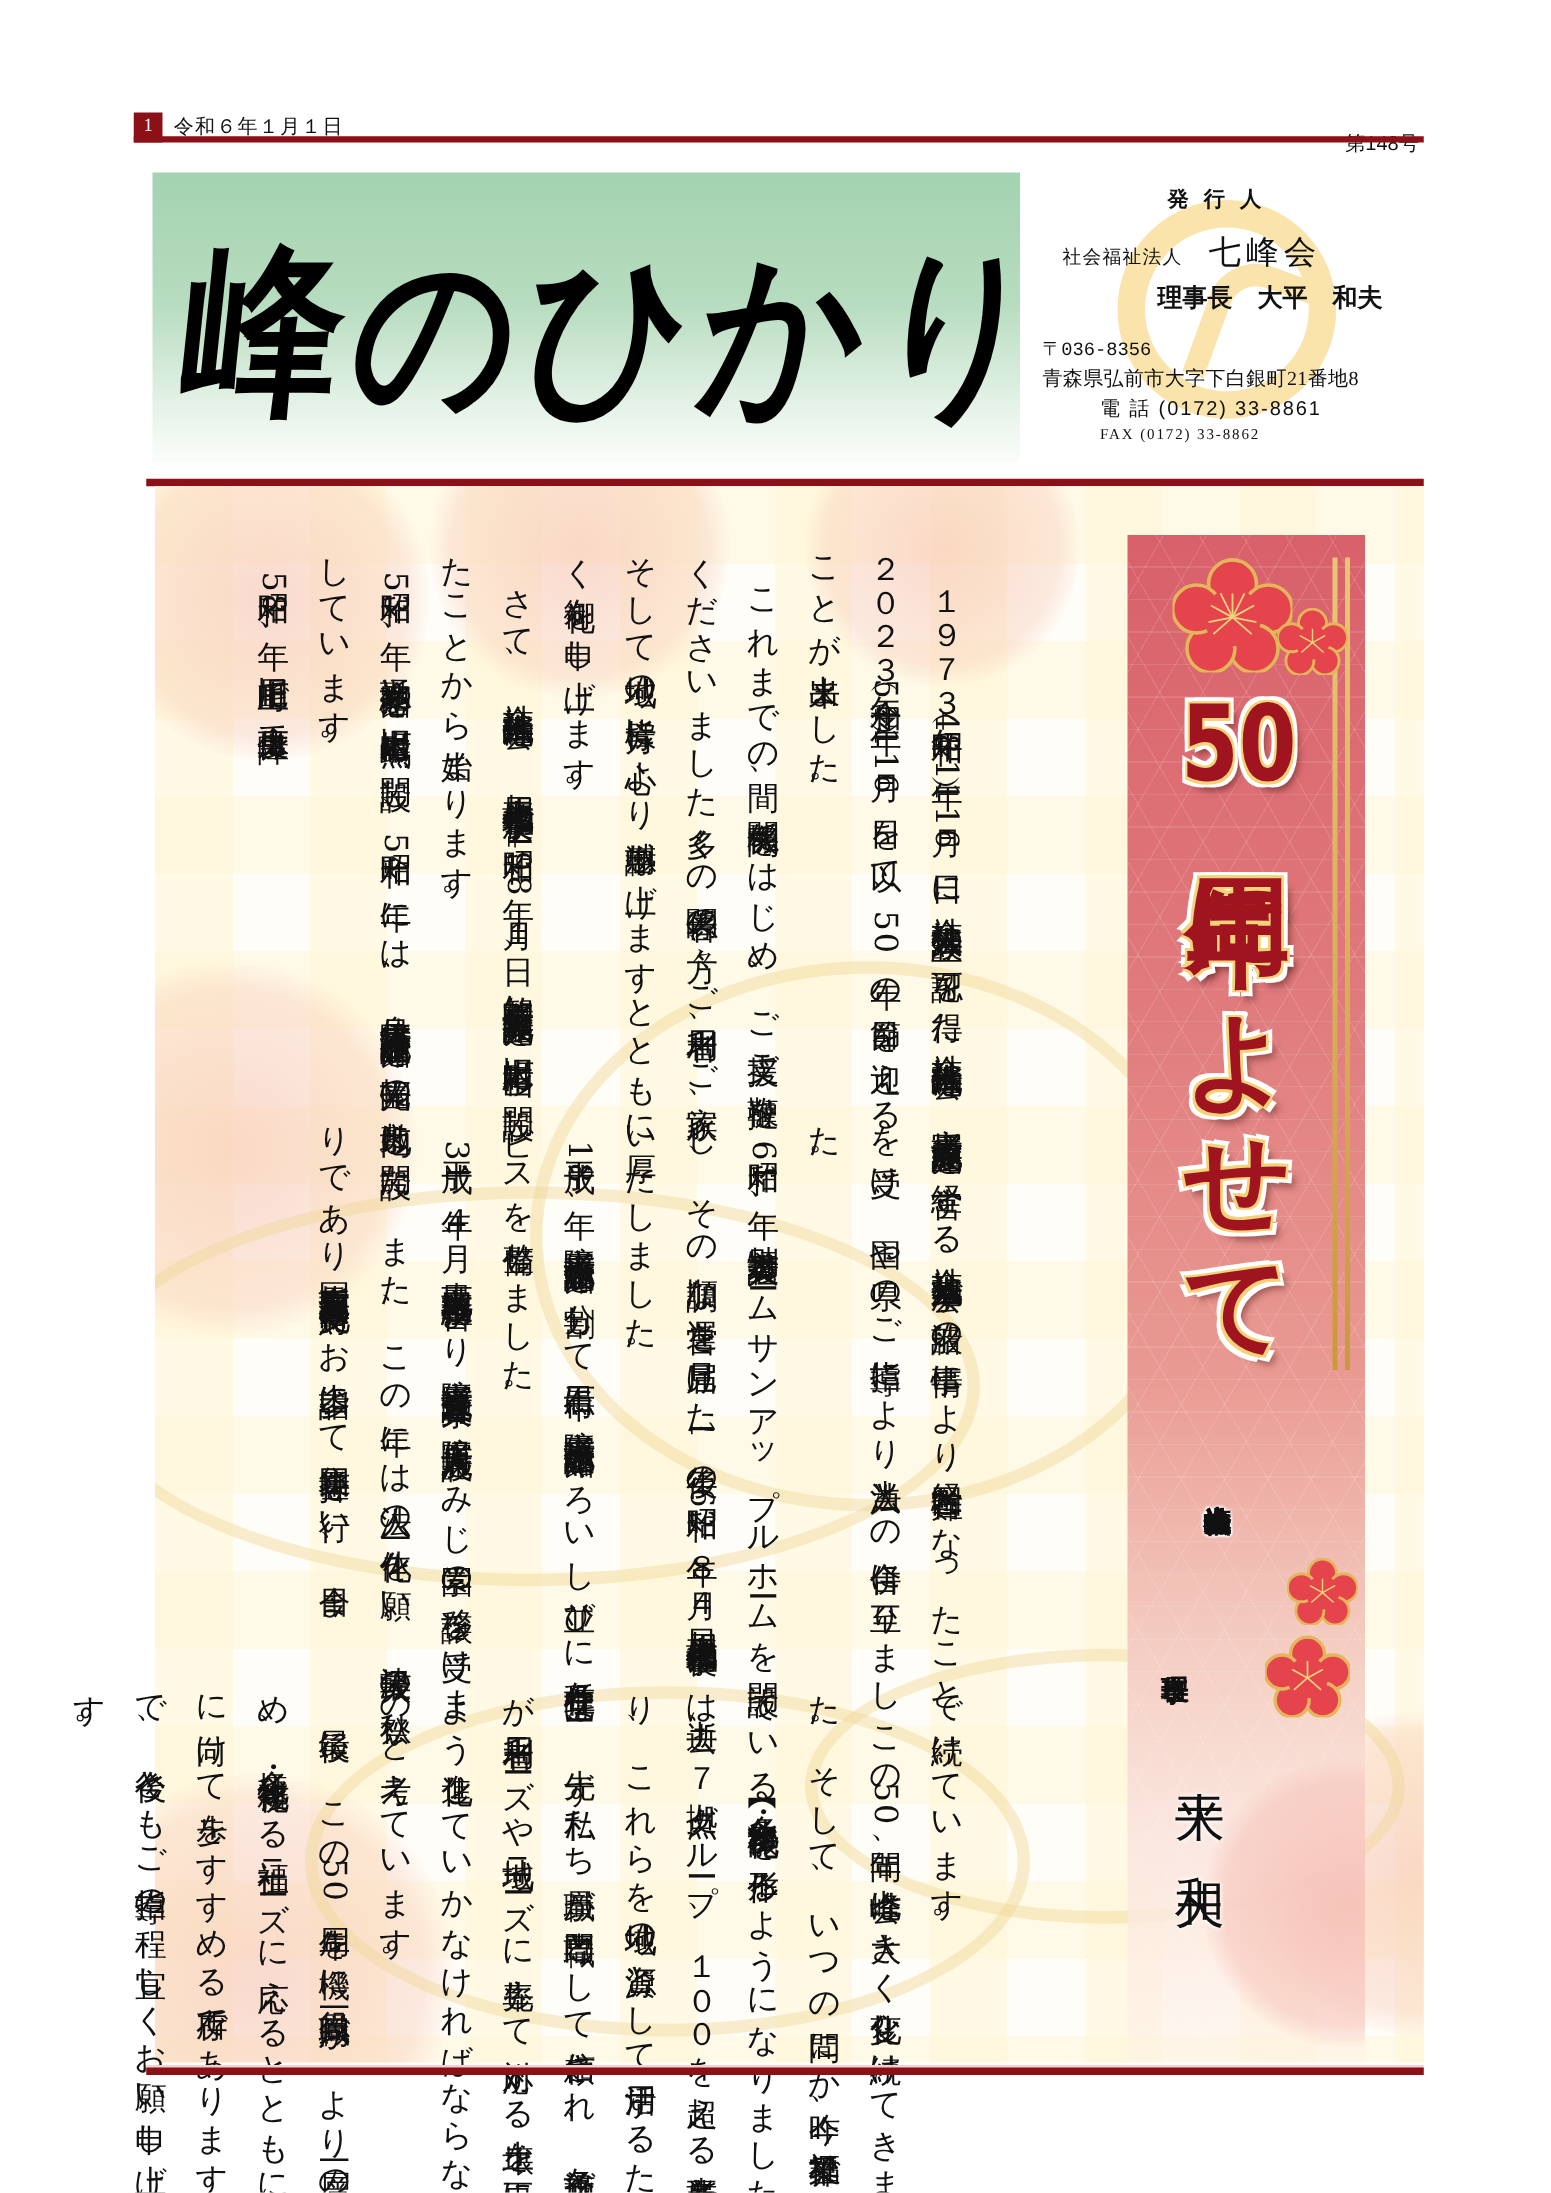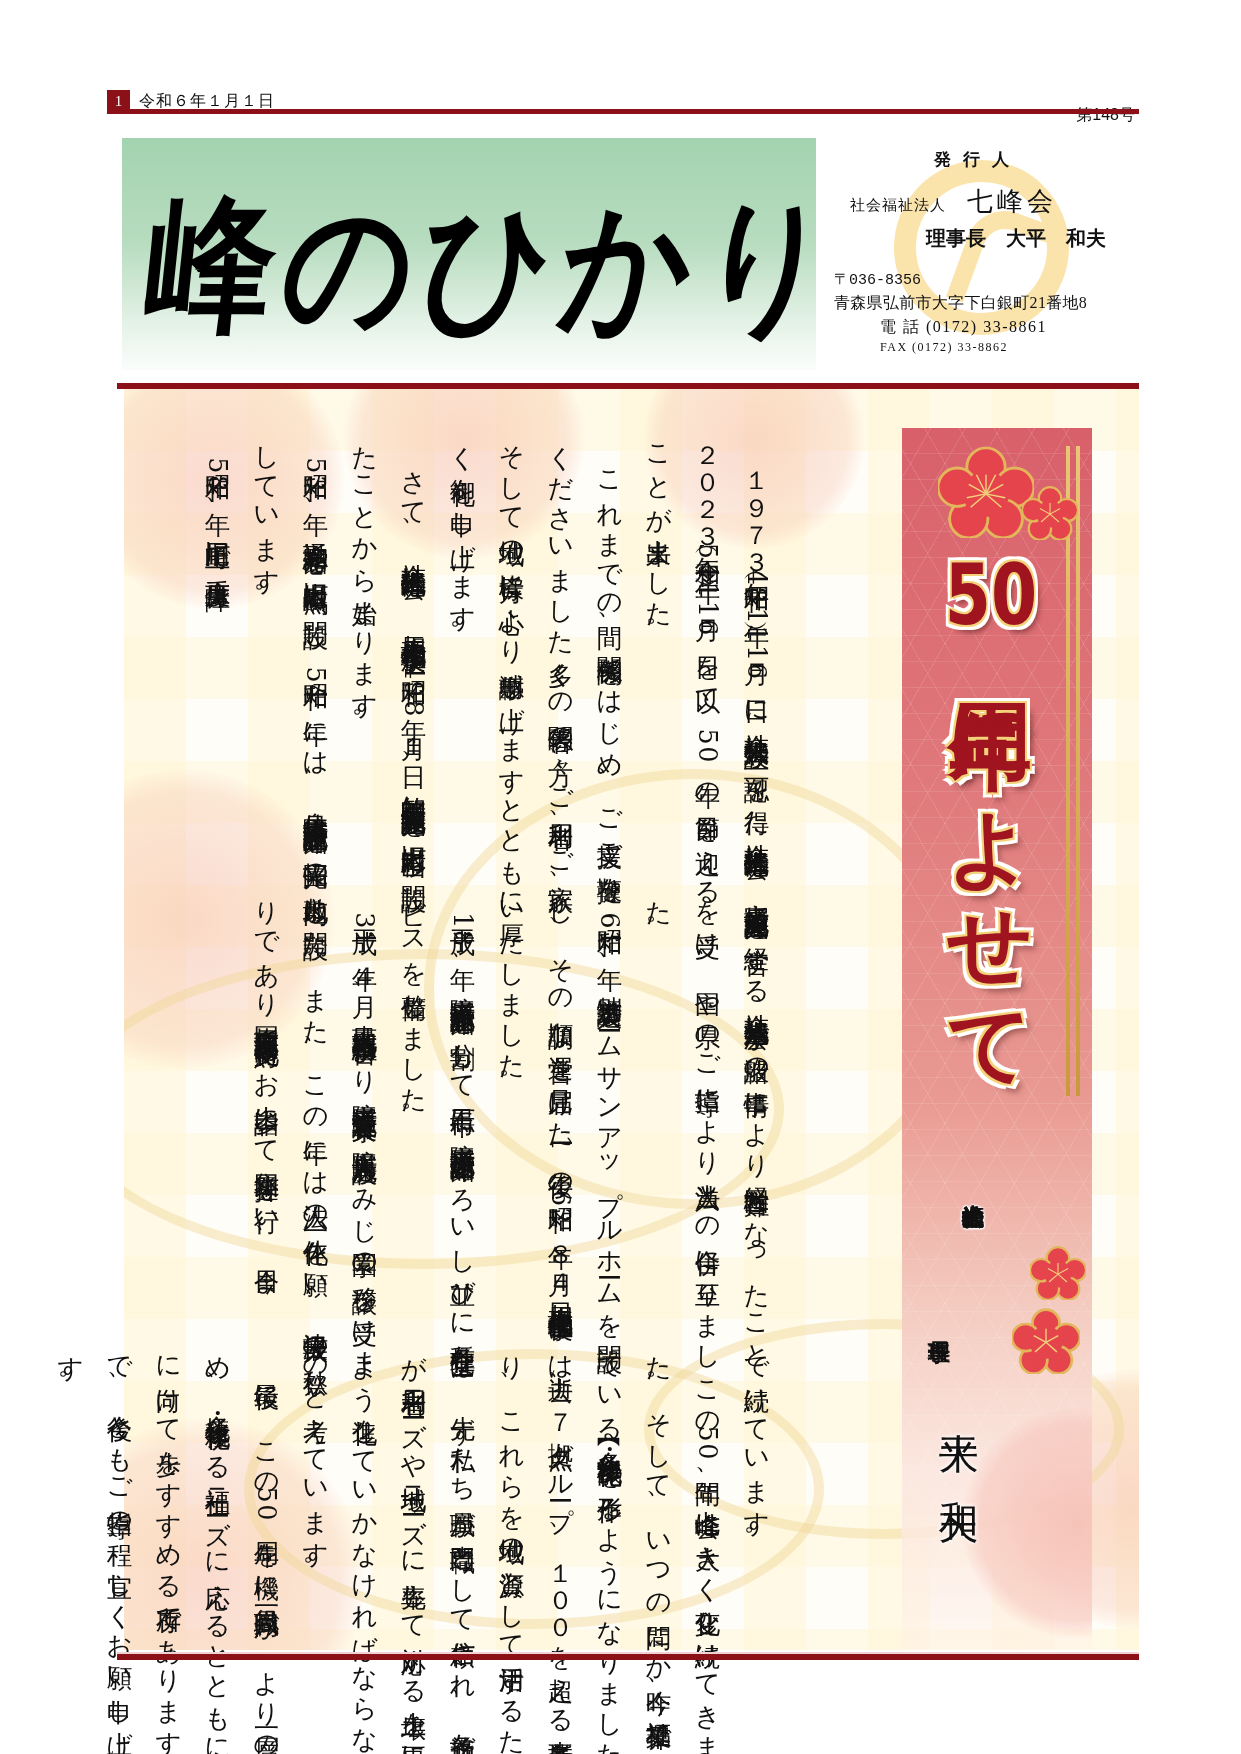--- a/index.html
+++ b/index.html
@@ -27,21 +27,21 @@
   .logo-ring::after { content: ""; position: absolute; left: 45px; top: 28px; width: 60px; height: 85px;
                       border: 18px solid #fbe3a8; border-right: none; border-bottom: none; border-radius: 40px 0 0 0; transform: rotate(20deg); }
   .pub-label { position: absolute; left: 100px; top: 8px; font-size: 17px; font-weight: bold; letter-spacing: 12px; }
   .pub-org { position: absolute; left: 16px; top: 44px; white-space: nowrap; }
   .pub-org .small { font-size: 15px; font-family: "DejaVu Sans", sans-serif; letter-spacing: 1px; }
   .pub-org .big { font-size: 26px; font-family: "DejaVu Sans", sans-serif; letter-spacing: 4px; margin-left: 21px; }
   .pub-chair { position: absolute; left: 92px; top: 85px; font-size: 20px; font-weight: bold; white-space: nowrap; word-spacing: 14px; }
   .pub-chair span { margin-right: 20px; }
   .pub-zip { position: absolute; left: 0; top: 130px; font-size: 15px; font-family: Liberation Mono, monospace; }
   .pub-addr { position: absolute; left: 0; top: 153px; font-size: 16px; font-family: Liberation Serif, serif; white-space: nowrap; letter-spacing: 0.3px; }
-  .pub-tel { position: absolute; left: 46px; top: 177px; font-size: 16px; font-family: Liberation Serif, serif; letter-spacing: 1.5px; white-space: nowrap; }
+  .pub-tel { position: absolute; left: 46px; top: 177px; font-size: 16px; font-family: Liberation Sans, sans-serif; letter-spacing: 1.5px; white-space: nowrap; }
   .pub-fax { position: absolute; left: 46px; top: 200px; font-size: 12px; font-family: "Liberation Serif", serif; letter-spacing: 1.5px; white-space: nowrap; }
 
   .mid-rule { position: absolute; left: 117px; top: 383px; width: 1022px; height: 6px; background: #8b1018; }
 
   
   .body-bg { position: absolute; left: 124px; top: 389px; width: 1015px; height: 1261px; overflow: hidden;
              background:
                repeating-linear-gradient(90deg, rgba(255,246,214,0.55) 0 62px, rgba(255,255,255,0) 62px 124px),
                repeating-linear-gradient(180deg, rgba(255,246,214,0.45) 0 62px, rgba(255,255,255,0.2) 62px 124px),
                #fffdf6; }

